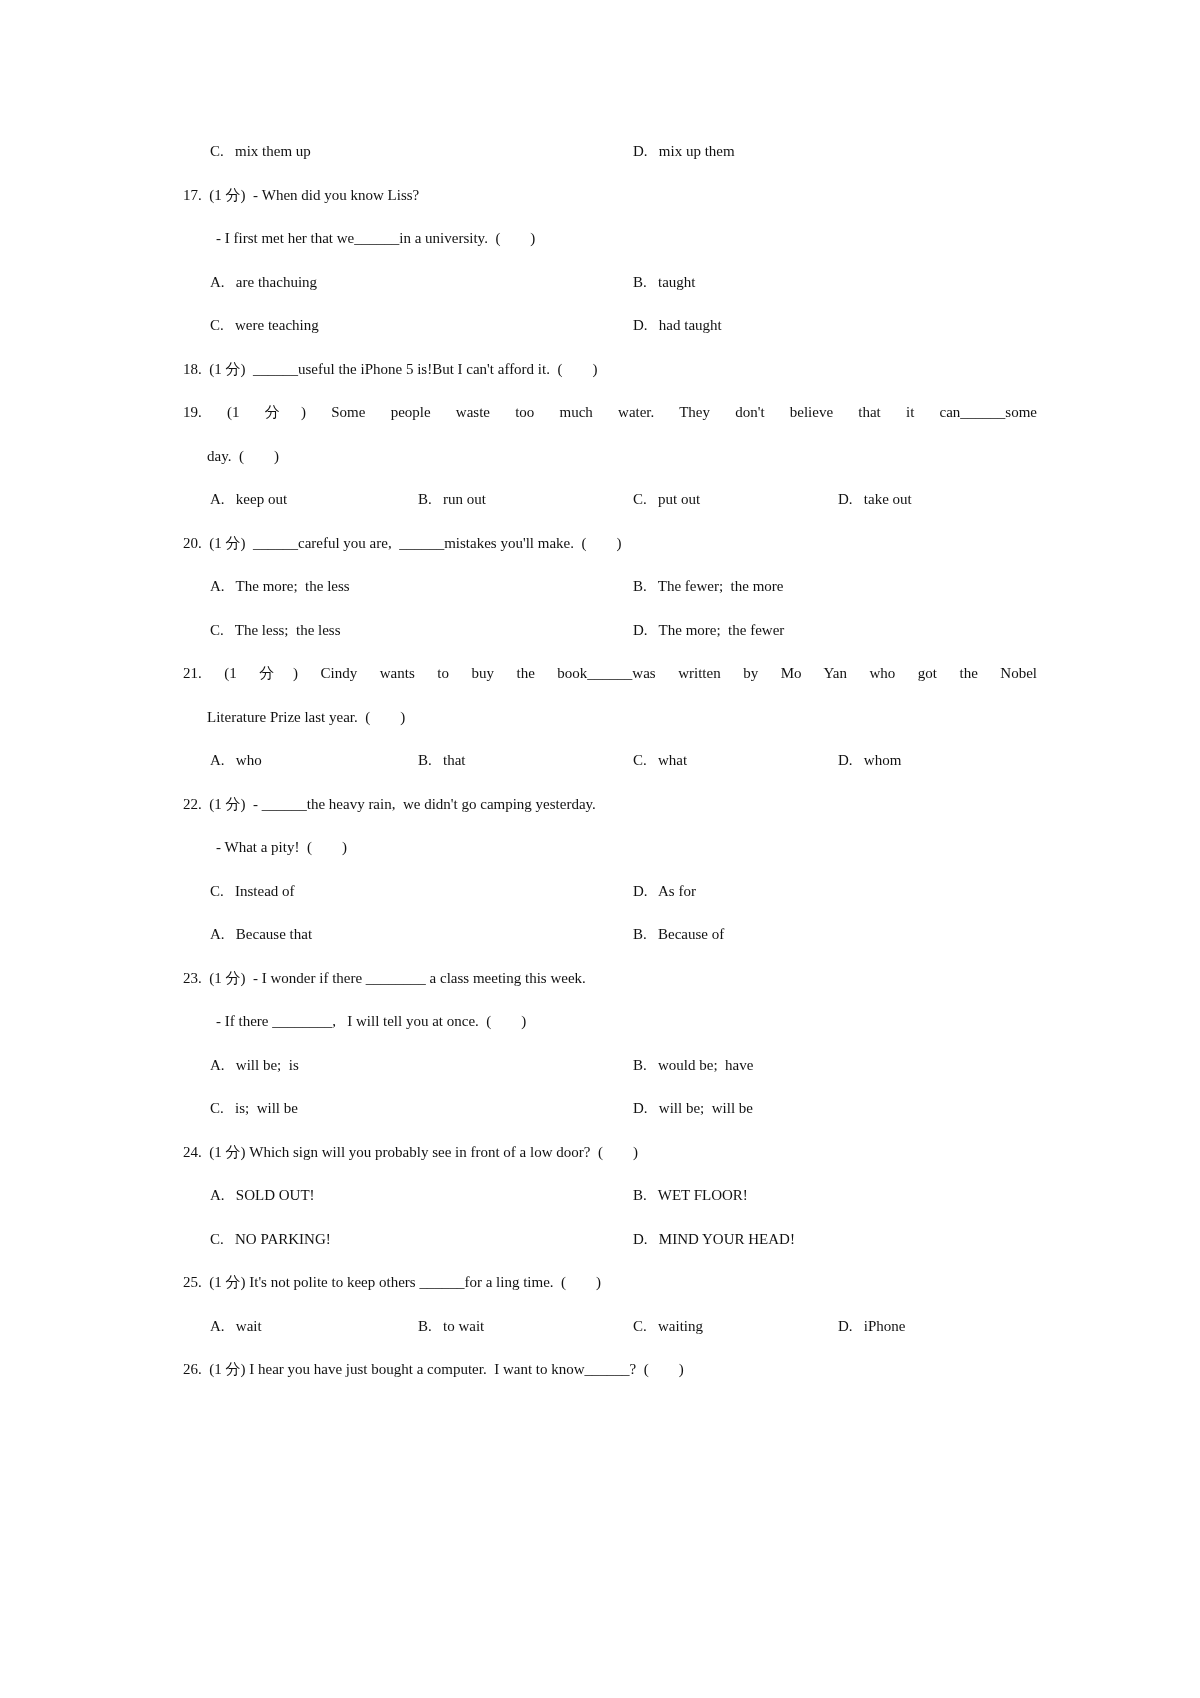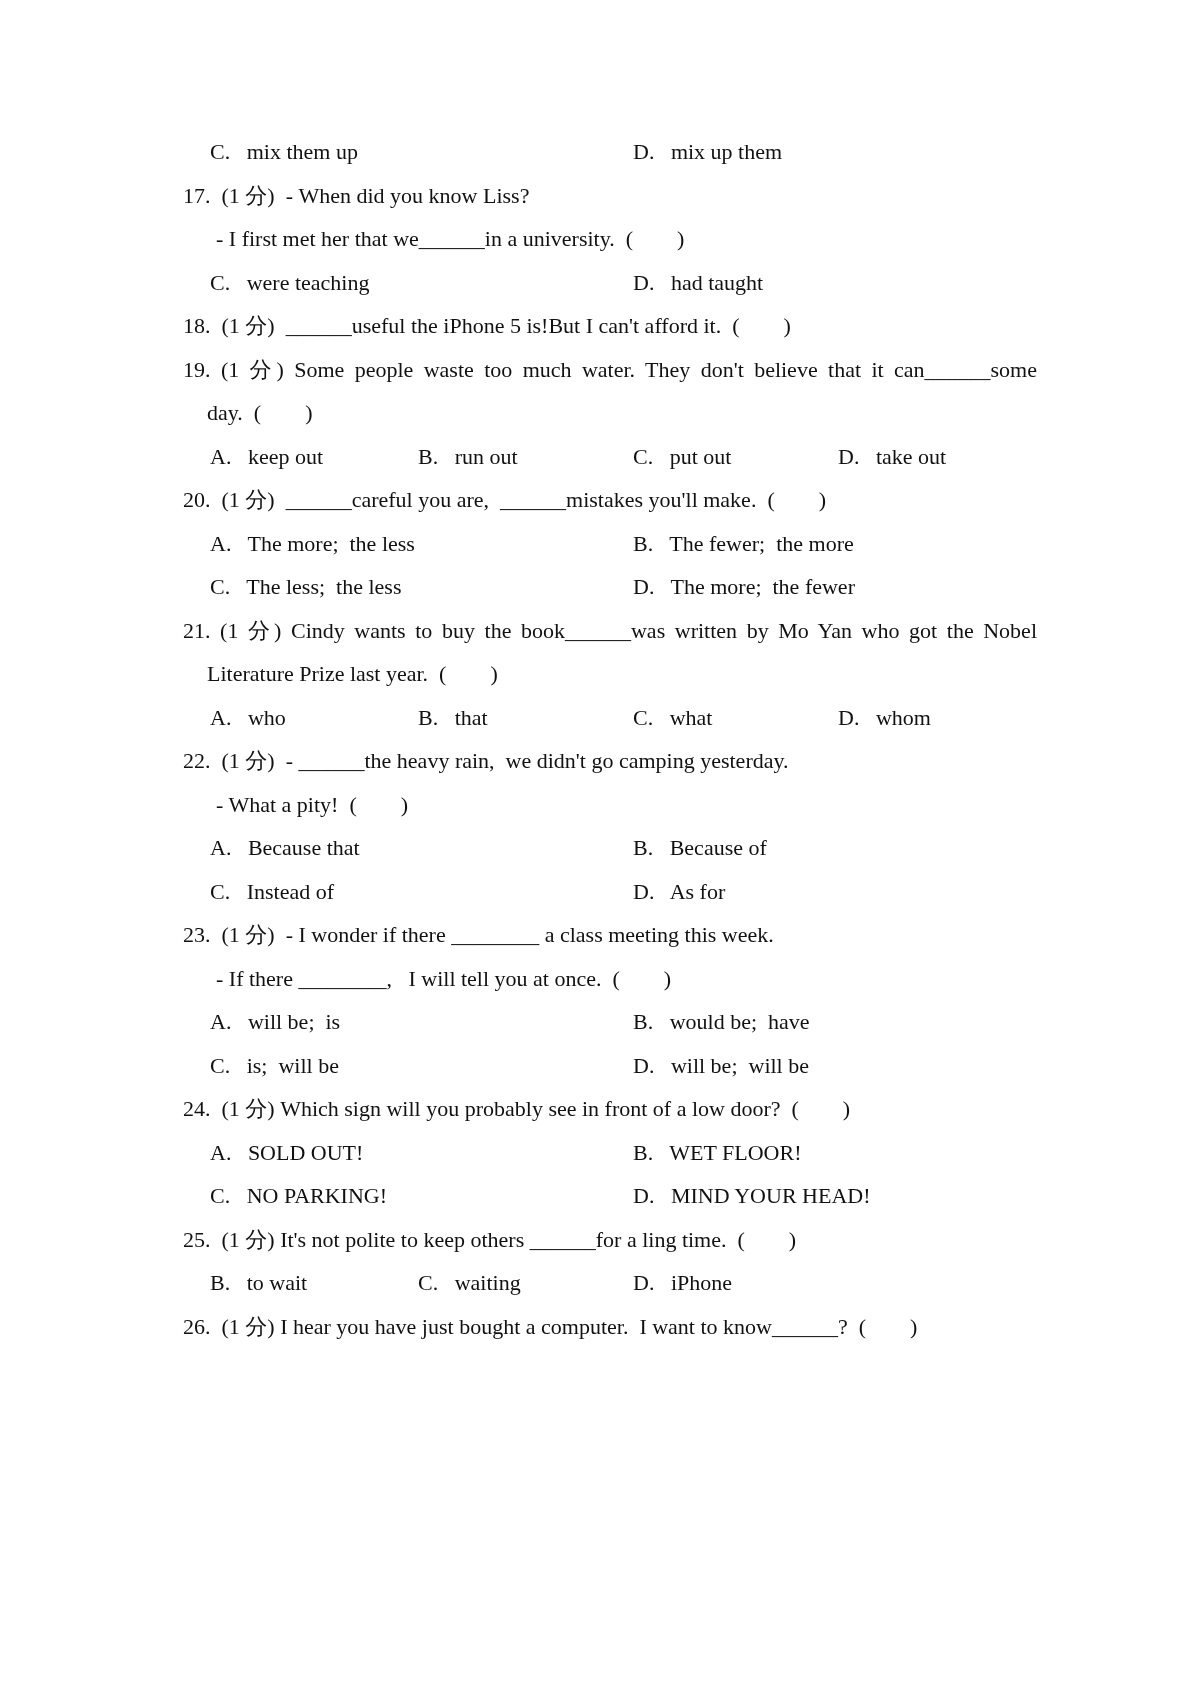--- a/index.html
+++ b/index.html
@@ -2,21 +2,21 @@
 <html><head>
 <meta charset="utf-8">
 <style>
   html, body { margin: 0; padding: 0; background: #ffffff; }
   .page {
     position: relative;
     width: 1200px;
     height: 1698px;
     background: #ffffff;
     font-family: "Liberation Serif", "DejaVu Serif", serif;
-    font-size: 22px;
+    font-size: 15px;
     color: #111111;
     overflow: hidden;
   }
   .content {
     box-sizing: border-box;
     padding: 130px 163px 0 183px;
   }
   .line {
     height: 43.5px;
     line-height: 43.5px;
@@ -48,20 +48,24 @@
   <div class="content">
 
     <div class="line opts2">
       <span class="opt">C.   mix them up</span>
       <span class="opt">D.   mix up them</span>
     </div>
 
     <div class="line">17.  (1 分)  - When did you know Liss?</div>
     <div class="line contd">- I first met her that we______in a university.  (        )</div>
     <div class="line opts2">
+      <span class="opt">A.   are thachuing</span>
+      <span class="opt">B.   taught</span>
+    </div>
+    <div class="line opts2">
       <span class="opt">C.   were teaching</span>
       <span class="opt">D.   had taught</span>
     </div>
 
     <div class="line">18.  (1 分)  ______useful the iPhone 5 is!But I can't afford it.  (        )</div>
 
     <div class="line just">19.  (1 分) Some people waste too much water. They don't believe that it can______some</div>
     <div class="line cont">day.  (        )</div>
     <div class="line opts4">
       <span class="opt">A.   keep out</span>
@@ -85,26 +89,26 @@
     <div class="line opts4">
       <span class="opt">A.   who</span>
       <span class="opt">B.   that</span>
       <span class="opt">C.   what</span>
       <span class="opt">D.   whom</span>
     </div>
 
     <div class="line">22.  (1 分)  - ______the heavy rain,  we didn't go camping yesterday.</div>
     <div class="line contd">- What a pity!  (        )</div>
     <div class="line opts2">
+      <span class="opt">C.   Instead of</span>
+      <span class="opt">D.   As for</span>
+    </div>
+    <div class="line opts2">
       <span class="opt">A.   Because that</span>
       <span class="opt">B.   Because of</span>
-    </div>
-    <div class="line opts2">
-      <span class="opt">C.   Instead of</span>
-      <span class="opt">D.   As for</span>
     </div>
 
     <div class="line">23.  (1 分)  - I wonder if there ________ a class meeting this week.</div>
     <div class="line contd">- If there ________,   I will tell you at once.  (        )</div>
     <div class="line opts2">
       <span class="opt">A.   will be;  is</span>
       <span class="opt">B.   would be;  have</span>
     </div>
     <div class="line opts2">
       <span class="opt">C.   is;  will be</span>
@@ -116,20 +120,21 @@
       <span class="opt">A.   SOLD OUT!</span>
       <span class="opt">B.   WET FLOOR!</span>
     </div>
     <div class="line opts2">
       <span class="opt">C.   NO PARKING!</span>
       <span class="opt">D.   MIND YOUR HEAD!</span>
     </div>
 
     <div class="line">25.  (1 分) It's not polite to keep others ______for a ling time.  (        )</div>
     <div class="line opts4">
+      <span class="opt">A.   wait</span>
       <span class="opt">B.   to wait</span>
       <span class="opt">C.   waiting</span>
       <span class="opt">D.   iPhone</span>
     </div>
 
     <div class="line">26.  (1 分) I hear you have just bought a computer.  I want to know______?  (        )</div>
 
   </div>
 </div>
 

